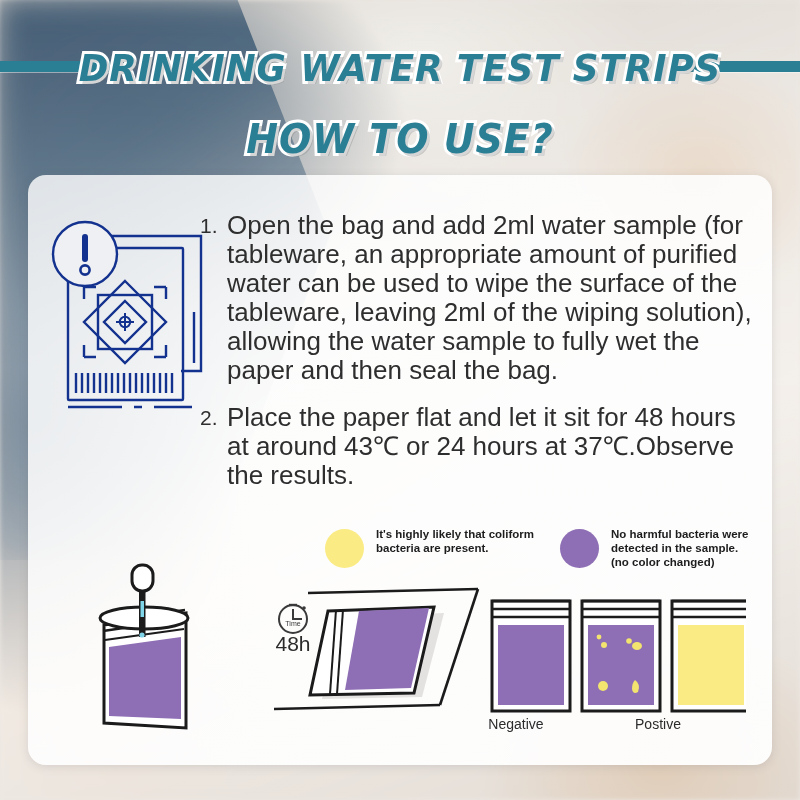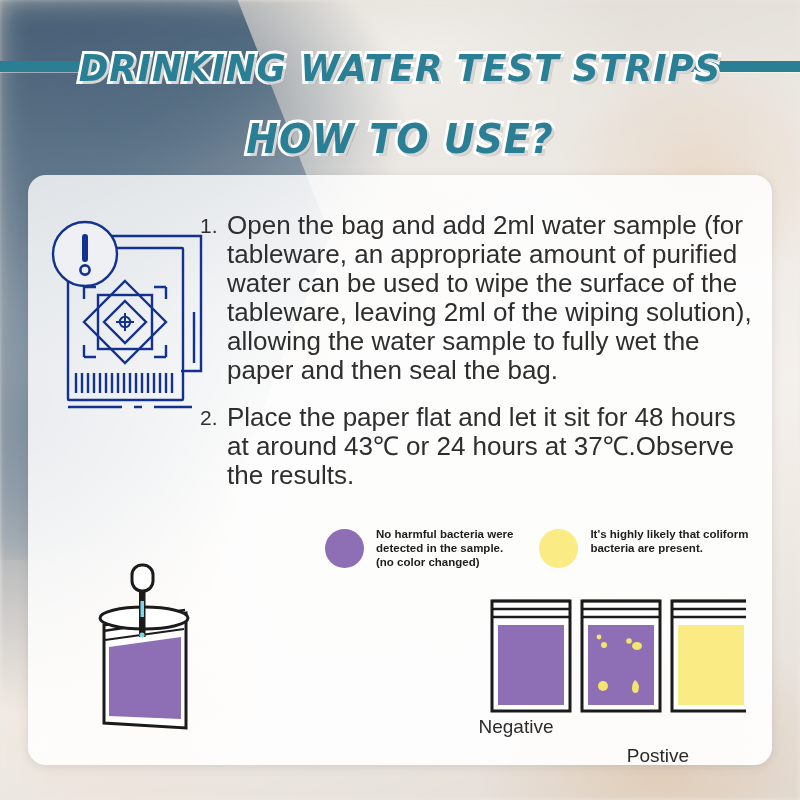--- a/index.html
+++ b/index.html
@@ -93,24 +93,24 @@
   .legend-item { display: flex; align-items: flex-start; gap: 12px; }
   .legend-dot { width: 39px; height: 39px; border-radius: 50%; flex: none; margin-top: 2px; }
   .legend-text { font-size: 11.5px; font-weight: bold; line-height: 14px; color: #1d1d1d; }
 
   
   #diagram-dropper { position: absolute; left: 62px; top: 388px; width: 160px; height: 170px; }
   #diagram-flat    { position: absolute; left: 238px; top: 400px; width: 220px; height: 150px; }
   #diagram-results { position: absolute; left: 458px; top: 412px; width: 260px; height: 155px; }
 
   .result-label {
-    position: absolute; font-size: 19px; color: #2b2b2b; text-align: center; width: 120px;
+    position: absolute; font-size: 14px; color: #2b2b2b; text-align: center; width: 120px;
   }
   #label-negative { left: 456px; top: 716px; }
-  #label-positive { left: 598px; top: 716px; margin-top: 29px; }
+  #label-positive { left: 598px; top: 716px; }
 </style>
 </head>
 <body>
 
 <div id="bg"></div>
 <div id="bg-dark"></div>
 <div id="bg-veil"></div>
 
 <div id="header">
   <div class="rule left"></div>
@@ -177,34 +177,34 @@
     </div>
     <div class="step">
       <div class="step-num">2.</div>
       <div class="step-text">Place the paper flat and let it sit for 48 hours at around 43℃ or 24 hours at 37℃.Observe the results.</div>
     </div>
   </div>
 
 
   <div id="legend">
     <div class="legend-item">
+      <div class="legend-dot" style="background:#fbeb84"></div>
+      <div class="legend-text">
+        <div>It's highly likely that coliform</div>
+        <div>bacteria are present.</div>
+      </div>
+    </div>
+    <div class="legend-item">
       <div class="legend-dot" style="background:#8e6fb5"></div>
       <div class="legend-text">
         <div>No harmful bacteria were</div>
         <div>detected in the sample.</div>
         <div>(no color changed)</div>
       </div>
     </div>
-    <div class="legend-item">
-      <div class="legend-dot" style="background:#fbeb84"></div>
-      <div class="legend-text">
-        <div>It's highly likely that coliform</div>
-        <div>bacteria are present.</div>
-      </div>
-    </div>
   </div>
 
   <div id="diagram-dropper">
     <svg width="160" height="170" viewBox="0 0 160 170">
 
       <path d="M14 62 L96 50 L96 165 L14 160 Z" fill="#ffffff" stroke="#1b1b1b" stroke-width="3"></path>
 
       <path d="M19 84 L91 74 L91 156 L19 153 Z" fill="#8e6fb5"></path>
 
       <path d="M12 59 L95 47" stroke="#1b1b1b" stroke-width="2.6" fill="none"></path>
@@ -215,20 +215,45 @@
 
       <rect x="49" y="22" width="6.5" height="52" fill="#1b1b1b"></rect>
       <rect x="50.5" y="38" width="3.5" height="16" fill="#7fd4e8"></rect>
 
       <rect x="42" y="2" width="21" height="26" rx="10" fill="#ffffff" stroke="#1b1b1b" stroke-width="3"></rect>
 
       <circle cx="52" cy="72" r="2.6" fill="#7fd4e8"></circle>
     </svg>
   </div>
 
+  <div id="diagram-flat">
+    <svg width="220" height="150" viewBox="0 0 220 150">
+
+      <path d="M42 18 L212 14" stroke="#1b1b1b" stroke-width="2.6" fill="none"></path>
+      <path d="M212 14 L174 130" stroke="#1b1b1b" stroke-width="2.6" fill="none"></path>
+      <path d="M174 130 L8 134" stroke="#1b1b1b" stroke-width="2.6" fill="none"></path>
+
+      <path d="M76 42 L178 38 L156 122 L56 124 Z" fill="#cfcbcb" opacity=".55"></path>
+
+      <path d="M62 36 L168 32 L148 118 L44 120 Z" fill="#ffffff" stroke="#1b1b1b" stroke-width="3"></path>
+      <path d="M70 35 L64 119" stroke="#1b1b1b" stroke-width="2" fill="none"></path>
+      <path d="M77 34.8 L71 119" stroke="#1b1b1b" stroke-width="2" fill="none"></path>
+
+      <path d="M93 36 L163 33 L145 113 L79 115 Z" fill="#8e6fb5"></path>
+
+      <g>
+        <circle cx="27" cy="44" r="14" fill="none" stroke="#3a3a3a" stroke-width="2"></circle>
+        <path d="M27 34 V44 H36" stroke="#3a3a3a" stroke-width="2" fill="none"></path>
+        <path d="M23 30 L31 30" stroke="#3a3a3a" stroke-width="2.4"></path>
+        <circle cx="38" cy="33" r="1.8" fill="#3a3a3a"></circle>
+        <text x="27" y="51" text-anchor="middle" font-size="7" fill="#3a3a3a" font-family="Liberation Sans, sans-serif">Time</text>
+      </g>
+      <text id="timer-duration" x="27" y="76" text-anchor="middle" font-size="21" fill="#2b2b2b" font-family="Liberation Sans, sans-serif">48h</text>
+    </svg>
+  </div>
 
   <div id="diagram-results">
     <svg width="260" height="155" viewBox="0 0 260 155">
 
       <g>
         <rect x="6" y="14" width="78" height="110" fill="#ffffff" stroke="#1b1b1b" stroke-width="3"></rect>
         <path d="M6 14 H84 M6 22 H84 M6 30 H84" stroke="#1b1b1b" stroke-width="2.4"></path>
         <rect x="12" y="38" width="66" height="80" fill="#8e6fb5"></rect>
       </g>
 

